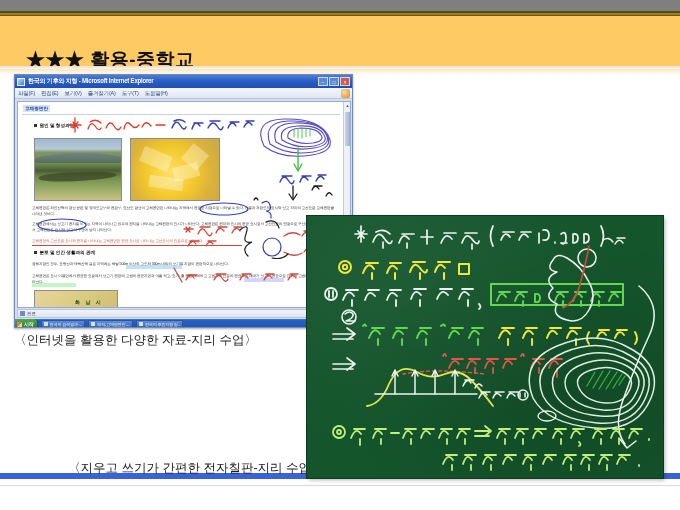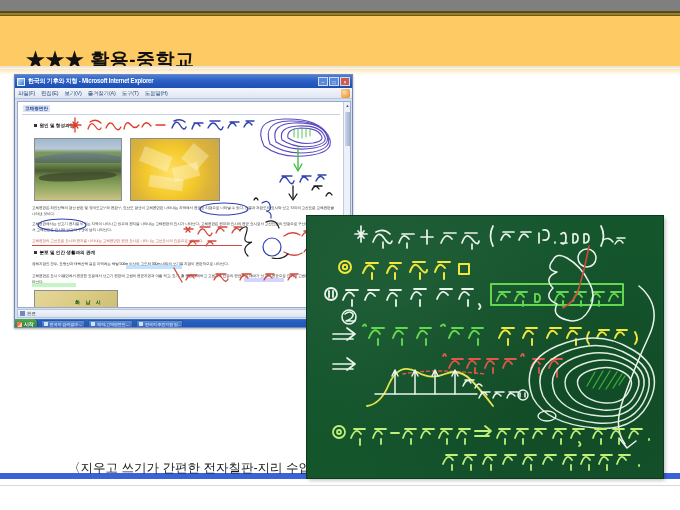--- a/index.html
+++ b/index.html
@@ -391,20 +391,21 @@
         <span class="tb-ico"></span>
         <span class="tb-label">제작-고체평면만 -...</span>
       </div>
       <div class="tb-btn">
         <span class="tb-ico"></span>
         <span class="tb-label">한국의 주요지형 정...</span>
       </div>
     </div>
   </div>
 
+  <div class="caption" id="caption-ie">〈인터넷을 활용한 다양한 자료-지리 수업〉</div>
 
   <div class="footer-blue"></div>
   <div class="footer-sep"></div>
 
   <div class="caption" id="caption-board">〈지우고 쓰기가 간편한 전자칠판-지리 수업〉</div>
 
   <div id="chalkboard">
     <div class="board-tex"></div>
 
     <svg style="position:absolute; left:0; top:0;" width="356" height="262" viewBox="0 0 356 262">

